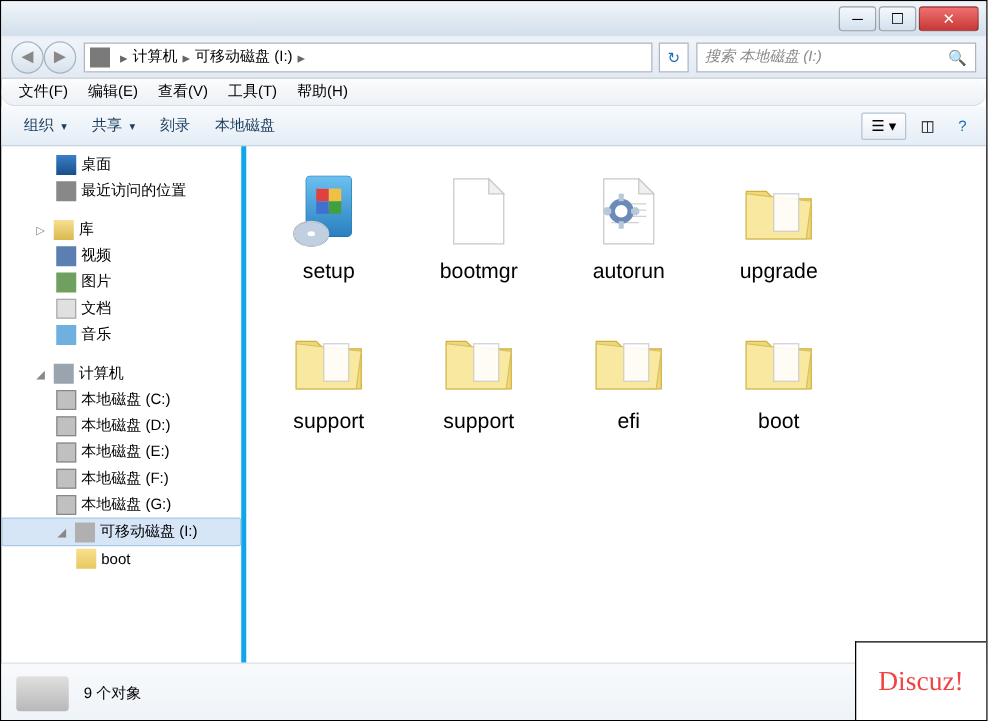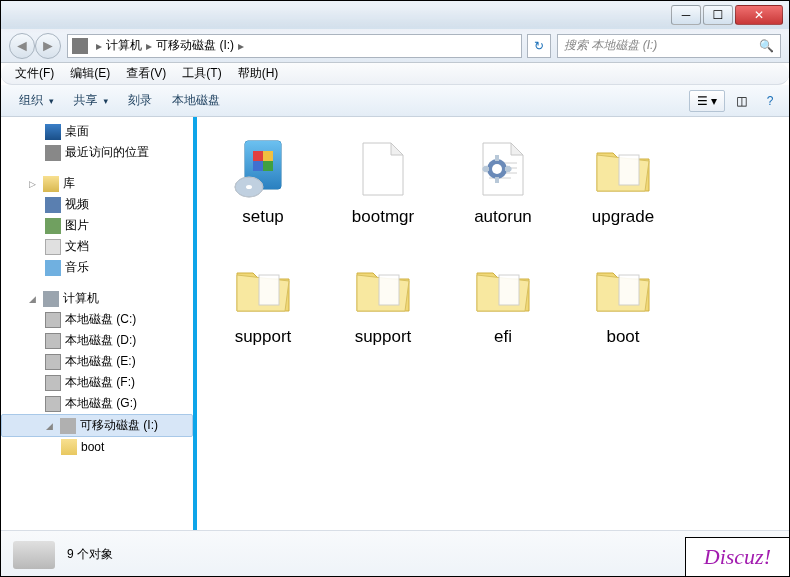--- a/index.html
+++ b/index.html
@@ -66,21 +66,21 @@
 .item .thumb { width: 72px; height: 72px; display: flex; align-items: center; justify-content: center; }
 .item .label { margin-top: 2px; text-align: center; }
 
 
 .svg-icon { width: 64px; height: 64px; }
 
 
 .statusbar { height: 48px; border-top: 1px solid #d8dee6; display: flex; align-items: center; padding: 0 12px; font-size: 12px; background: linear-gradient(to bottom,#f8fafc,#eef3f8); }
 .statusbar .sicon { width: 42px; height: 28px; background: linear-gradient(to bottom,#e0e0e0,#b8b8b8); border-radius: 3px; margin-right: 12px; }
 
-.watermark { position: absolute; bottom: 0; right: 0; background: #fff; padding: 6px 18px; font-family: Georgia, serif; font-style: italic; font-size: 22px; color: #a21caf; border-top: 1px solid #000; border-left: 1px solid #000; }
+.watermark { position: absolute; bottom: 0; right: 0; background: #fff; padding: 18px 18px; font-family: Georgia, serif; font-size: 22px; color: #ef4444; border-top: 1px solid #000; border-left: 1px solid #000; }
 </style>
 </head>
 <body>
 
 <div class="titlebar">
   <div class="winctrl">
     <div class="winbtn min">─</div>
     <div class="winbtn max">☐</div>
     <div class="winbtn close">✕</div>
   </div>

